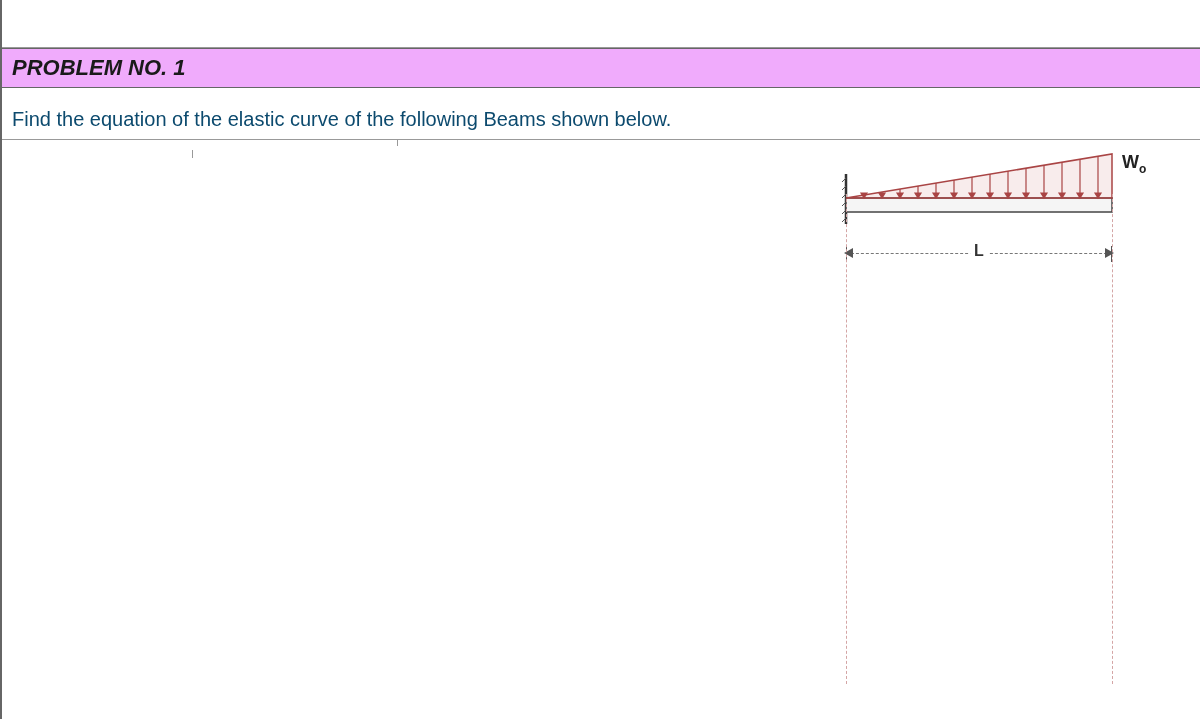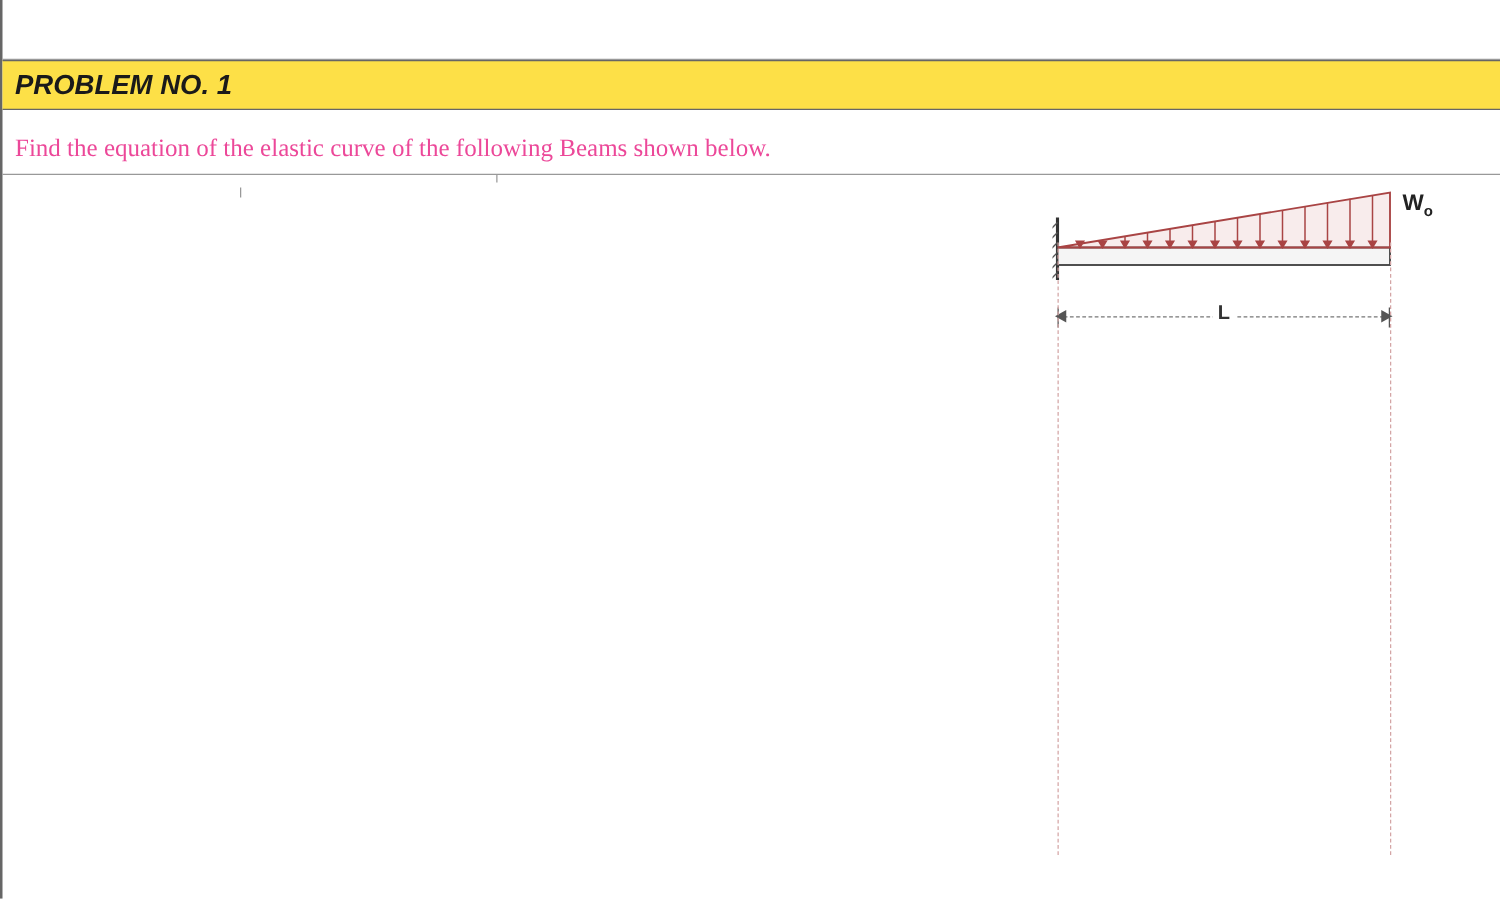--- a/index.html
+++ b/index.html
@@ -22,39 +22,38 @@
       border-left: 2px solid #666;
       padding: 0;
     }
     
     .top-spacer {
       height: 48px;
       border-bottom: 1px solid #999;
     }
     
     .problem-header {
-      background: #fde047;
+      background: #f0abfc;
       padding: 6px 10px;
       border-top: 1px solid #666;
       border-bottom: 1px solid #666;
     }
     
     .problem-title {
       font-size: 22px;
       font-weight: bold;
       font-style: italic;
       color: #1a1a1a;
     }
     
     .problem-statement {
       padding: 20px 10px 8px 10px;
       font-size: 20px;
-      color: #ec4899;
+      color: #0c4a6e;
       border-bottom: 1px solid #999;
-      font-family: Liberation Serif, serif;
     }
     
     .diagram-area {
       position: relative;
       width: 100%;
       height: 560px;
     }
     
     .beam-diagram {
       position: absolute;

